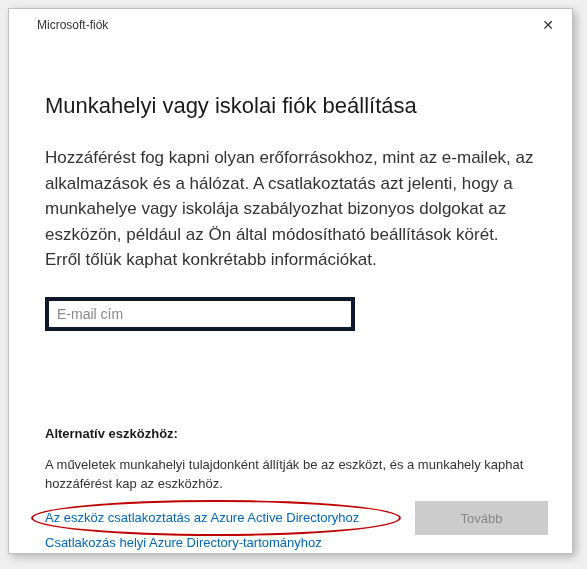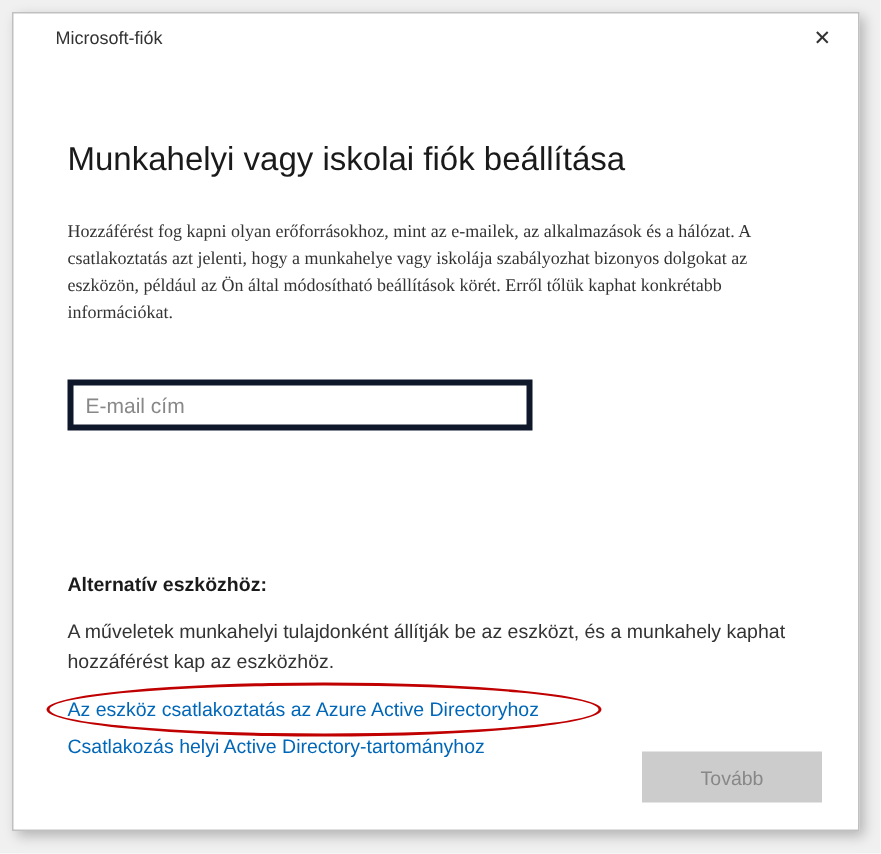--- a/index.html
+++ b/index.html
@@ -43,25 +43,24 @@
       padding: 24px 36px 20px 36px;
     }
     .heading {
       font-size: 22px;
       font-weight: 400;
       color: #1a1a1a;
       margin-top: 30px;
       margin-bottom: 26px;
     }
     .description {
-      font-size: 12px;
+      font-size: 17px;
       color: #333;
       line-height: 1.5;
-      margin-bottom: 36px;
-      font-family: Liberation Serif, serif;
+      margin-bottom: 24px;
     }
     .email-input {
       width: 310px;
       height: 34px;
       border: 4px solid #0f172a;
       padding: 0 8px;
       font-size: 14px;
       color: #333;
       outline: none;
     }
@@ -104,21 +103,21 @@
       border: 2px solid #c00000;
       border-radius: 50%;
       pointer-events: none;
     }
     .footer {
       position: absolute;
       bottom: 18px;
       right: 24px;
     }
     .next-btn {
-      width: 120px;
+      width: 133px;
       height: 34px;
       background: #cccccc;
       border: none;
       color: #888;
       font-size: 13px;
       cursor: default;
     }
   </style>
 </head>
 <body>
@@ -137,20 +136,20 @@
 
     <div class="alt-section">
       <div class="alt-heading">Alternatív eszközhöz:</div>
       <p class="alt-desc">A műveletek munkahelyi tulajdonként állítják be az eszközt, és a munkahely kaphat hozzáférést kap az eszközhöz.</p>
 
       <div class="link-wrapper">
         <a class="link">Az eszköz csatlakoztatás az Azure Active Directoryhoz</a>
         <div class="ellipse"></div>
       </div>
 
-      <a class="link">Csatlakozás helyi Active Directory-tartományhoz</a>
+      <a class="link">Csatlakozás helyi Azure Directory-tartományhoz</a>
     </div>
   </div>
 
   <div class="footer">
     <button class="next-btn" disabled="">Tovább</button>
   </div>
 </div>
 
 </body></html>

